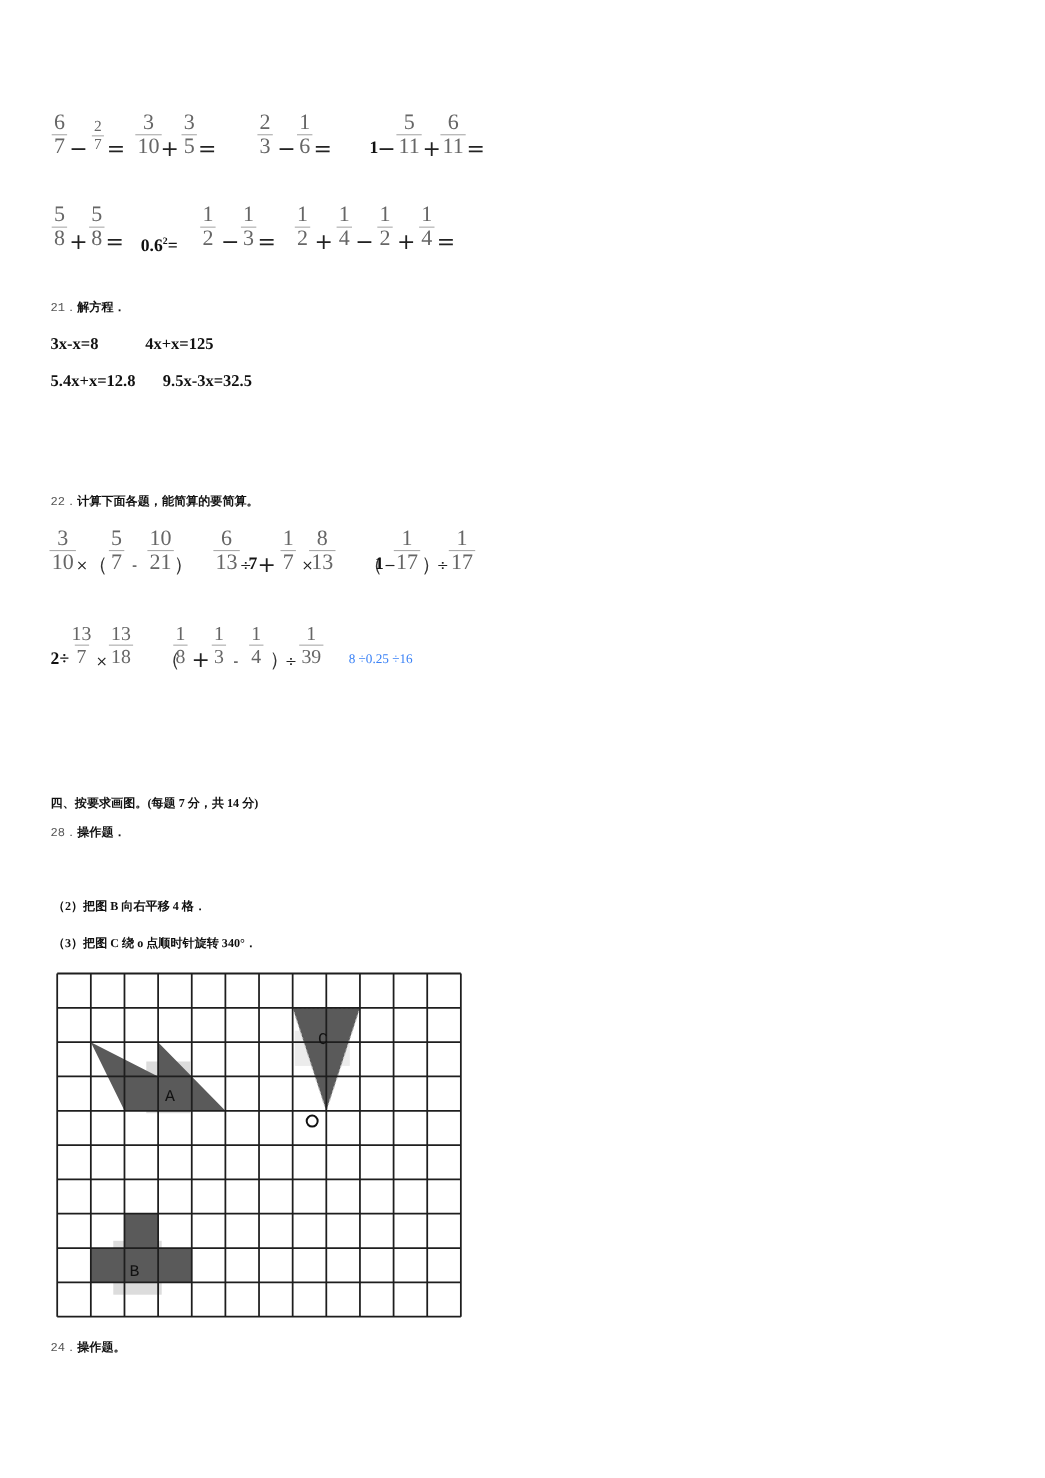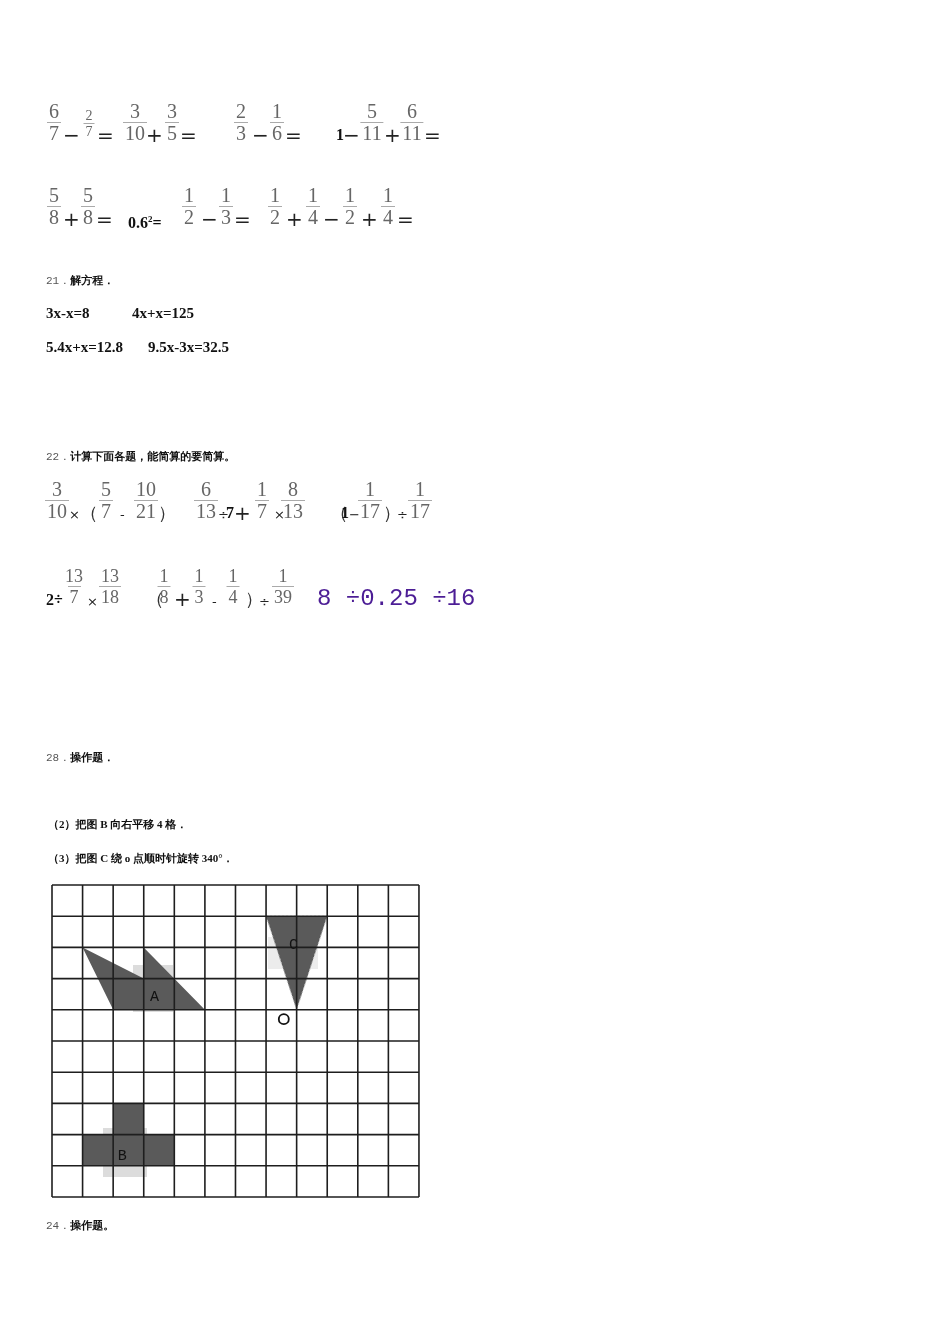--- a/index.html
+++ b/index.html
@@ -9,21 +9,21 @@
           align-items:center; font-family:"Liberation Serif", serif; color:#666; font-size:20px; line-height:21px; }
   .frac .num { padding:0 2px; }
   .frac .den { border-top:1px solid #aaa; padding:0 2px; }
   .frac.sm { font-size:14px; line-height:15px; }
   .frac.md { font-size:18px; line-height:20px; }
   .op { position:absolute; white-space:nowrap; font-family:"DejaVu Sans", sans-serif; font-size:20px; line-height:22px; color:#222; }
   .op.small { font-size:13px; }
   .op.paren { font-family:"Liberation Serif", serif; font-size:18px; color:#333; }
   .bold-t { position:absolute; white-space:nowrap; font-family:"Liberation Serif", serif; font-weight:bold; font-size:16px; line-height:22px; color:#111; }
   .bold-t sup { font-size:9px; vertical-align:6px; }
-  .plain-t { position:absolute; white-space:nowrap; font-family:Liberation Mono, monospace; font-size:24px; line-height:22px; color:#4c1d95; }
+  .plain-t { position:absolute; white-space:nowrap; font-family:Liberation Serif, serif; font-size:12px; line-height:22px; color:#3b82f6; }
   .qline { position:absolute; white-space:nowrap; font-size:11px; line-height:20px; }
   .qnum { font-family:"Liberation Mono", monospace; color:#555; font-weight:normal; }
   .qtitle { font-weight:bold; color:#111; }
   .eq { font-weight:bold; font-size:15px; }
   #grid-svg { position:absolute; left:40px; top:875px; }
 </style>
 </head>
 <body>
 
 <div id="page">
@@ -205,20 +205,21 @@
       </span>
     <span class="op paren" style="left:245px;top:588px">）</span>
     <span class="op small" style="left:259px;top:591px">÷</span>
     <span class="frac md" style="left:283px;top:566px">
         <span class="num">1</span>
         <span class="den">39</span>
       </span>
     <span class="plain-t" style="left:317px;top:588px">8 ÷0.25 ÷16</span>
   </div>
 
+  <div class="qline qtitle" style="left:46px;top:721px">四、按要求画图。(每题 7 分，共 14 分)</div>
 
   <div class="qline" style="left:46px;top:747px">
     <span class="qnum">28．</span><span class="qtitle">操作题．</span>
   </div>
   <div class="qline qtitle" style="left:48px;top:814px">（2）把图 B 向右平移 4 格．</div>
   <div class="qline qtitle" style="left:48px;top:848px">（3）把图 C 绕 o 点顺时针旋转 340°．</div>
 
   <svg id="grid-svg" width="400" height="335" viewBox="0 0 400 335">
     <g>
       <rect x="93" y="90" width="40" height="47" fill="#dcdcdc"></rect>

